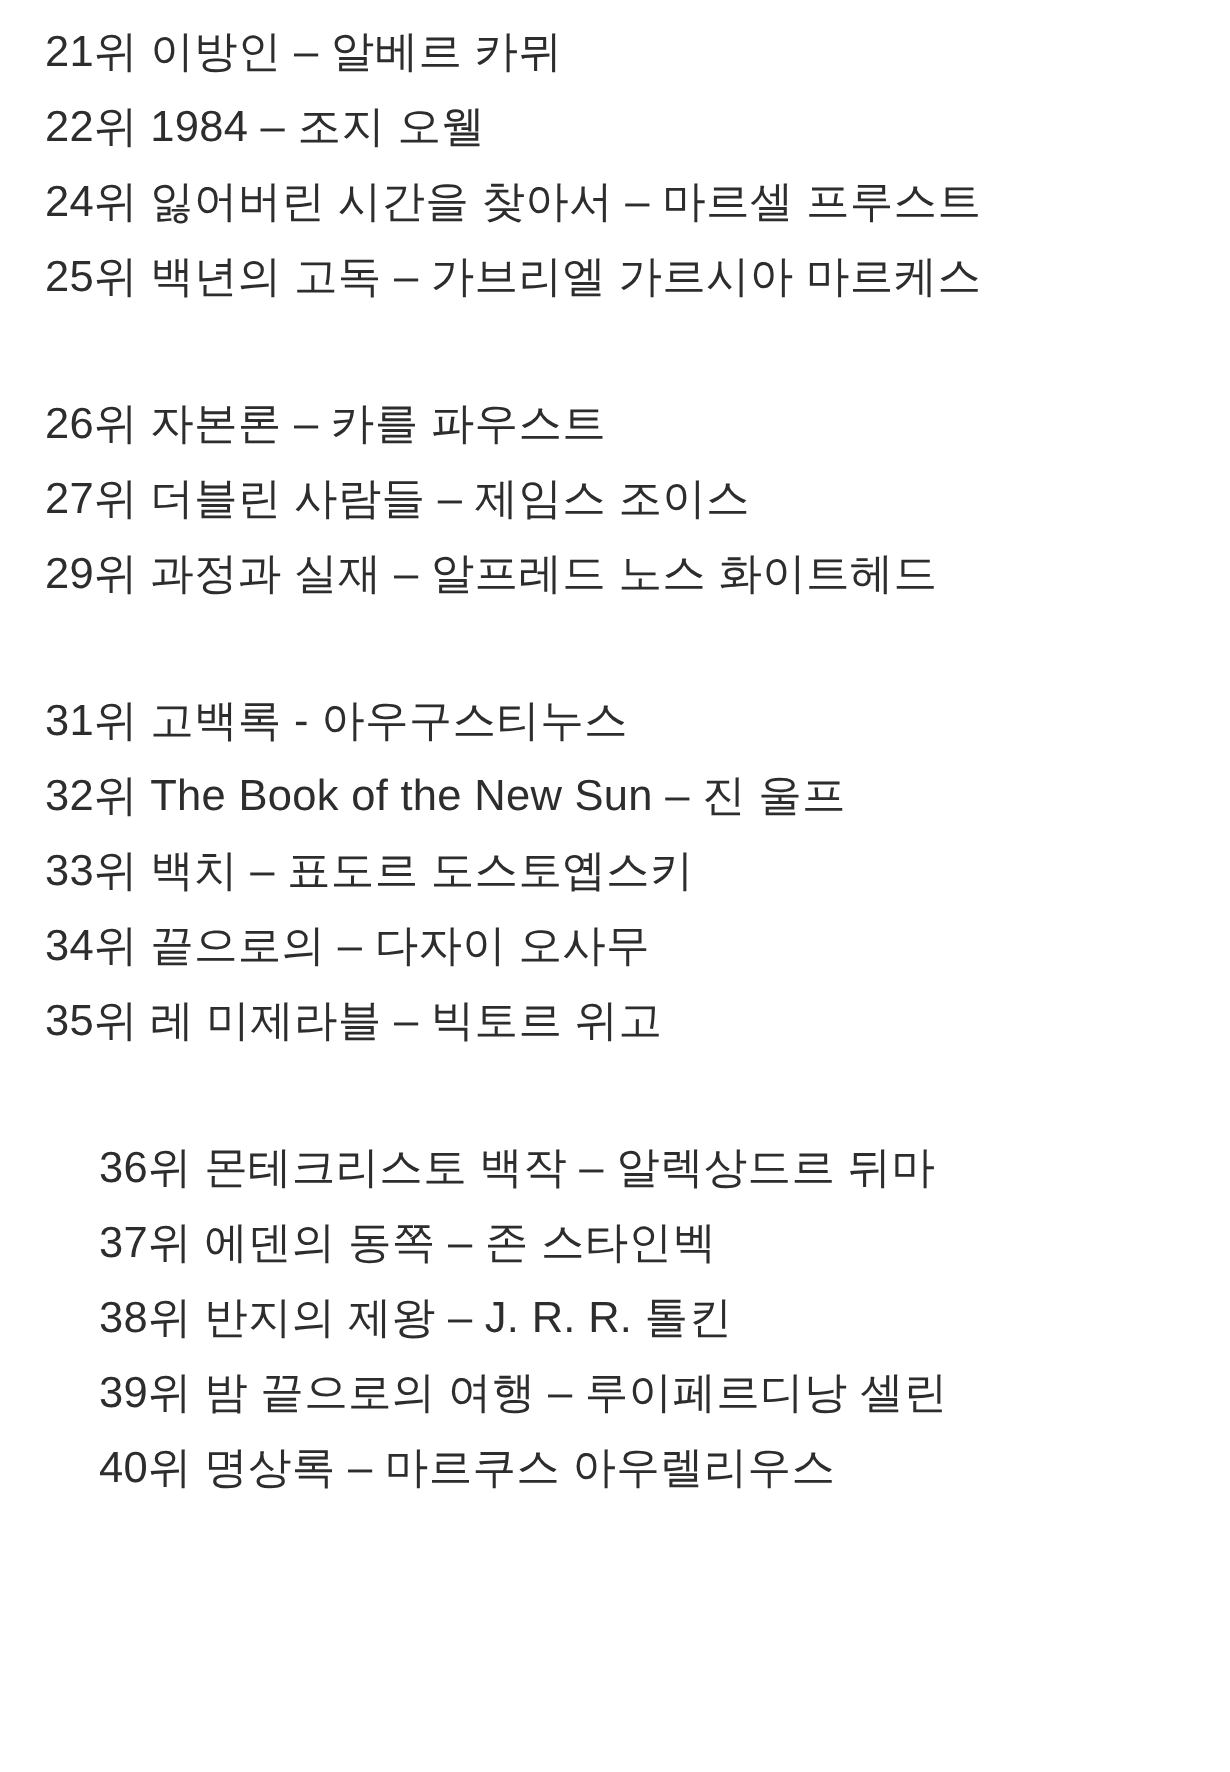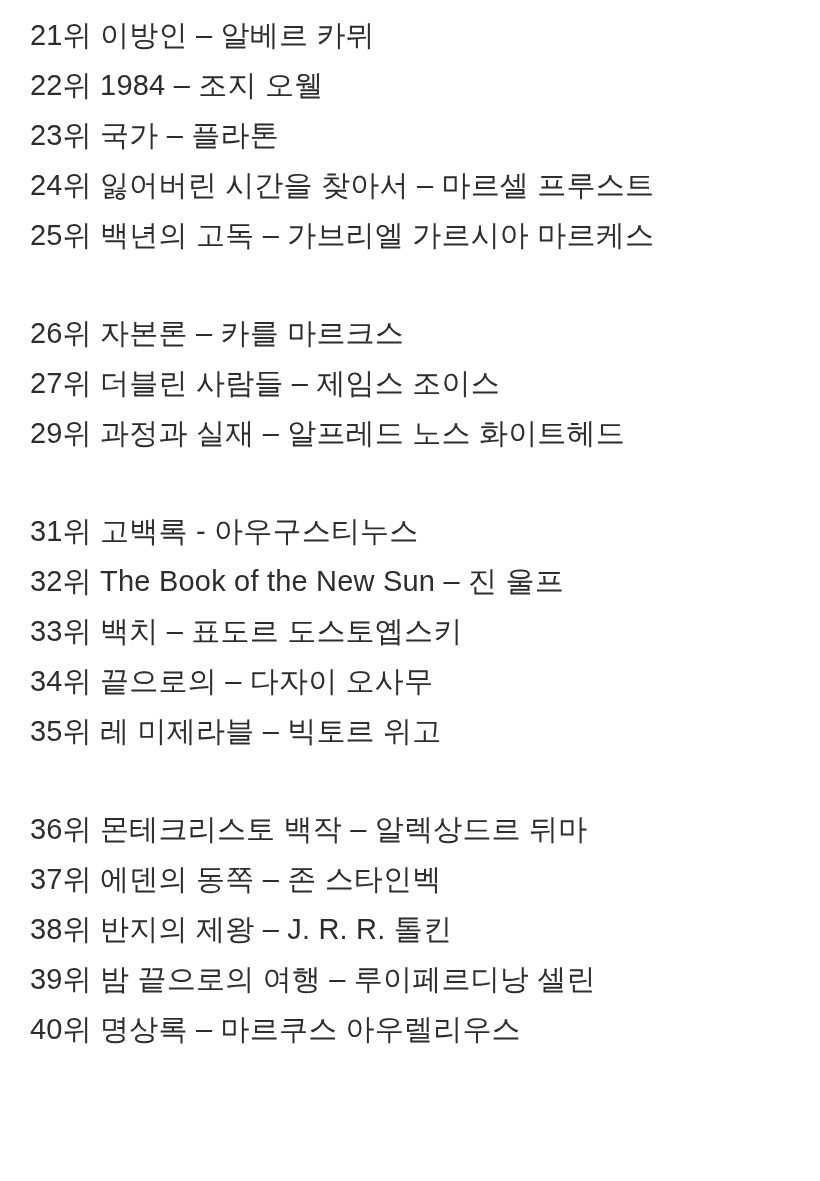--- a/index.html
+++ b/index.html
@@ -19,45 +19,45 @@
     width: 820px;
     height: 929px;
     padding: 10px 20px 0 30px;
     background: #ffffff;
   }
   .group {
     margin-bottom: 48px;
   }
   .group:last-child {
     margin-bottom: 0;
+    margin-left: 36px;
   }
   .entry {
     font-size: 29px;
     line-height: 50px;
     white-space: nowrap;
     letter-spacing: 0.2px;
     color: #2d2d2d;
     font-weight: 400;
   }
 </style>
 </head>
 <body>
 
 <div class="page">
 
   <div class="group">
     <div class="entry">21위 이방인 – 알베르 카뮈</div>
     <div class="entry">22위 1984 – 조지 오웰</div>
-    <div class="entry">23위 국가 – 플라톤</div>
     <div class="entry">24위 잃어버린 시간을 찾아서 – 마르셀 프루스트</div>
     <div class="entry">25위 백년의 고독 – 가브리엘 가르시아 마르케스</div>
   </div>
 
   <div class="group">
-    <div class="entry">26위 자본론 – 카를 마르크스</div>
+    <div class="entry">26위 자본론 – 카를 파우스트</div>
     <div class="entry">27위 더블린 사람들 – 제임스 조이스</div>
     <div class="entry">29위 과정과 실재 – 알프레드 노스 화이트헤드</div>
   </div>
 
   <div class="group">
     <div class="entry">31위 고백록 - 아우구스티누스</div>
     <div class="entry">32위 The Book of the New Sun – 진 울프</div>
     <div class="entry">33위 백치 – 표도르 도스토옙스키</div>
     <div class="entry">34위 끝으로의 – 다자이 오사무</div>
     <div class="entry">35위 레 미제라블 – 빅토르 위고</div>

